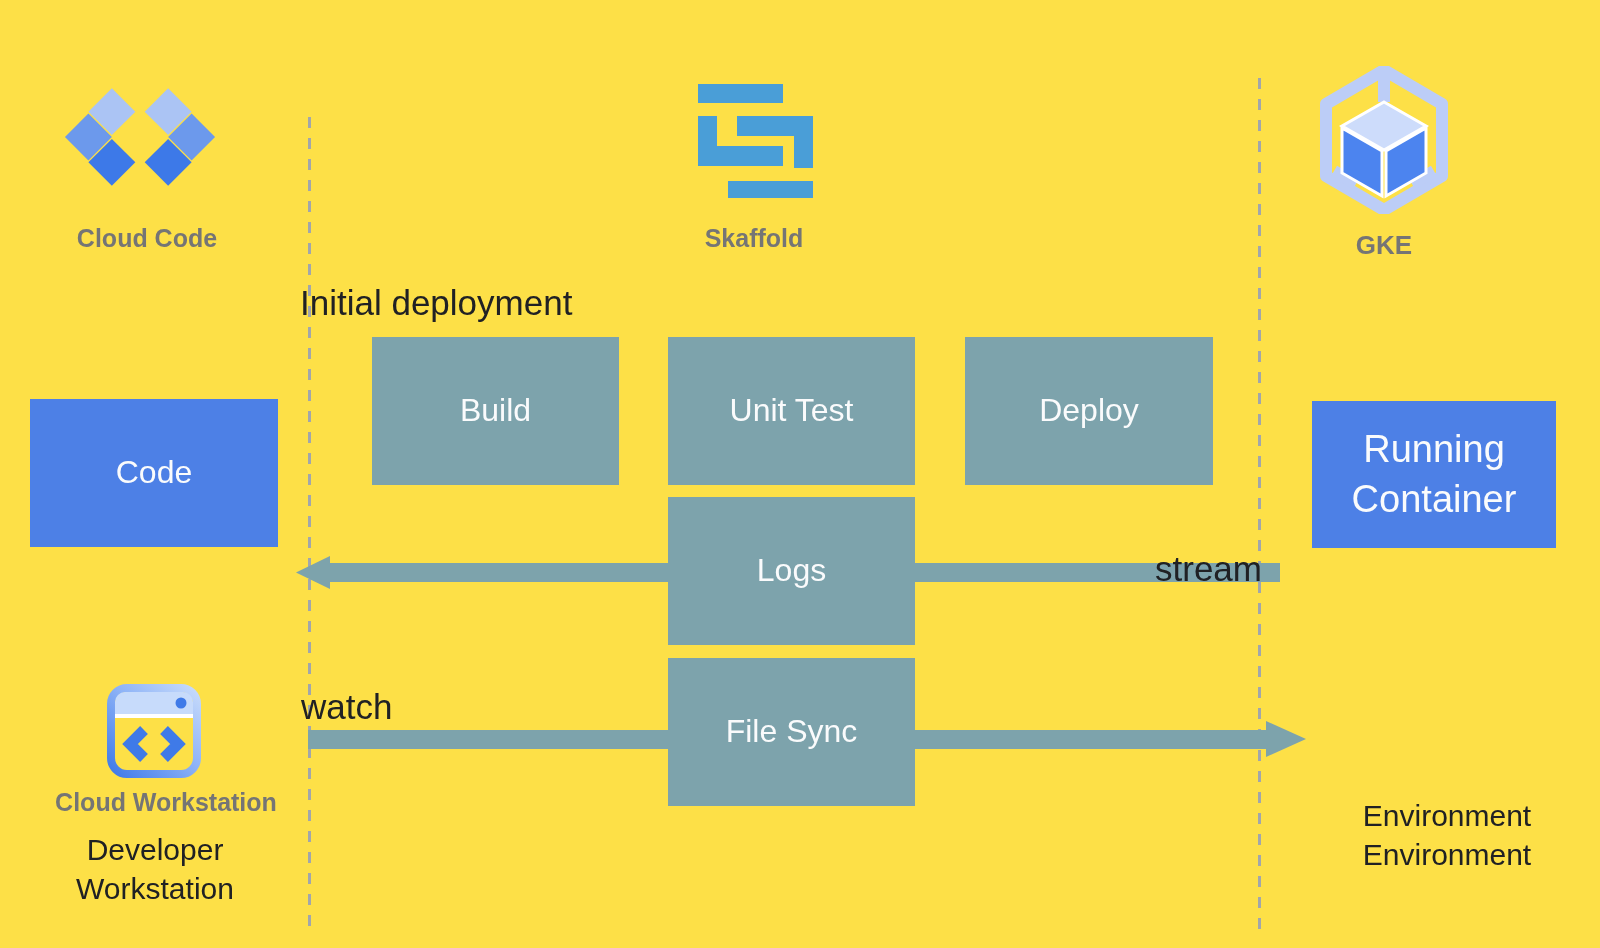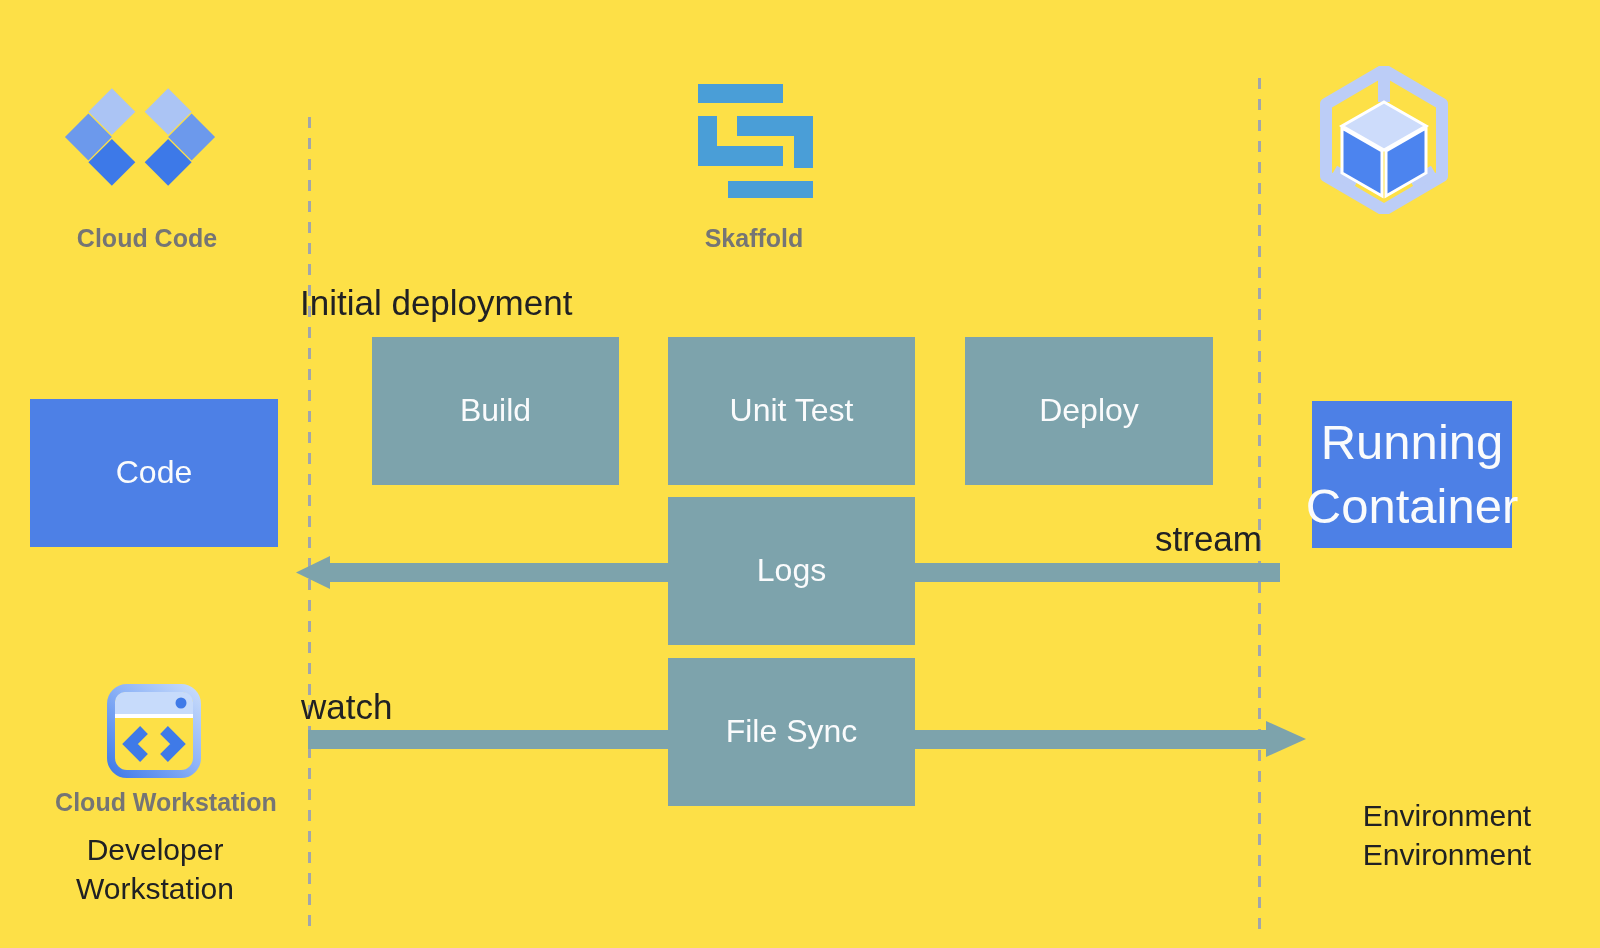--- a/index.html
+++ b/index.html
@@ -73,42 +73,43 @@
 
   <svg class="icon" style="left:1320px; top:66px;" width="128" height="148" viewBox="0 0 128 148">
     <polygon class="gke-outline-stroke" points="64,4 122,38 122,110 64,144 6,110 6,38" fill="none" stroke-width="12" stroke-linejoin="round"></polygon>
     <line class="gke-outline-stroke" x1="64" y1="10" x2="64" y2="36" stroke-width="12"></line>
     <line class="gke-outline-stroke" x1="14" y1="105" x2="36" y2="118" stroke-width="12"></line>
     <line class="gke-outline-stroke" x1="114" y1="105" x2="92" y2="118" stroke-width="12"></line>
     <polygon class="gke-top" points="64,36 106,60 64,84 22,60" stroke="#ffffff" stroke-width="3"></polygon>
     <polygon class="gke-side" points="22,62 62,85 62,130 22,107" stroke="#ffffff" stroke-width="3"></polygon>
     <polygon class="gke-side" points="106,62 66,85 66,130 106,107" stroke="#ffffff" stroke-width="3"></polygon>
   </svg>
+  <div class="label gray-label" style="left:1284px; top:230px; width:200px; font-size:26px;">GKE</div>
 
   <div class="note" style="left:300px; top:283px;">Initial deployment</div>
 
   <svg class="icon" style="left:294px; top:554px;" width="988" height="37" viewBox="0 0 988 37">
     <polygon class="arrow-fill" points="2,18.5 36,2 36,35"></polygon>
     <rect class="arrow-fill" x="32" y="9" width="954" height="19"></rect>
   </svg>
   <svg class="icon" style="left:306px; top:719px;" width="1002" height="40" viewBox="0 0 1002 40">
     <rect class="arrow-fill" x="2" y="11" width="962" height="19"></rect>
     <polygon class="arrow-fill" points="960,2 1000,20 960,38"></polygon>
   </svg>
 
   <div class="box teal-box" style="left:372px; top:337px; width:247px; height:148px;">Build</div>
   <div class="box teal-box" style="left:668px; top:337px; width:247px; height:148px;">Unit Test</div>
   <div class="box teal-box" style="left:965px; top:337px; width:248px; height:148px;">Deploy</div>
   <div class="box teal-box" style="left:668px; top:497px; width:247px; height:148px;">Logs</div>
   <div class="box teal-box" style="left:668px; top:658px; width:247px; height:148px;">File Sync</div>
 
   <div class="box blue-box" style="left:30px; top:399px; width:248px; height:148px;">Code</div>
-  <div class="box blue-box" style="left:1312px; top:401px; width:200px; height:147px; font-size:49px; padding:0 22px; box-sizing:border-box;">Running Container</div>
+  <div class="box blue-box" style="left:1312px; top:401px; width:244px; height:147px; font-size:38px; padding:0 22px; box-sizing:border-box;">Running Container</div>
 
-  <div class="note" style="left:1155px; top:519px; width:100px; text-align:center;">stream</div>
+  <div class="note" style="left:1155px; top:549px; width:100px; text-align:center;">stream</div>
   <div class="note" style="left:301px; top:687px;">watch</div>
 
   <svg class="icon" style="left:107px; top:684px;" width="94" height="94" viewBox="0 0 94 94">
     <defs>
       <linearGradient id="wsg" x1="1" y1="0" x2="0" y2="1">
         <stop offset="0" style="stop-color:var(--ws-light)"></stop>
         <stop offset="0.45" style="stop-color:#8fb4f7"></stop>
         <stop offset="1" style="stop-color:var(--ws-accent)"></stop>
       </linearGradient>
     </defs>

